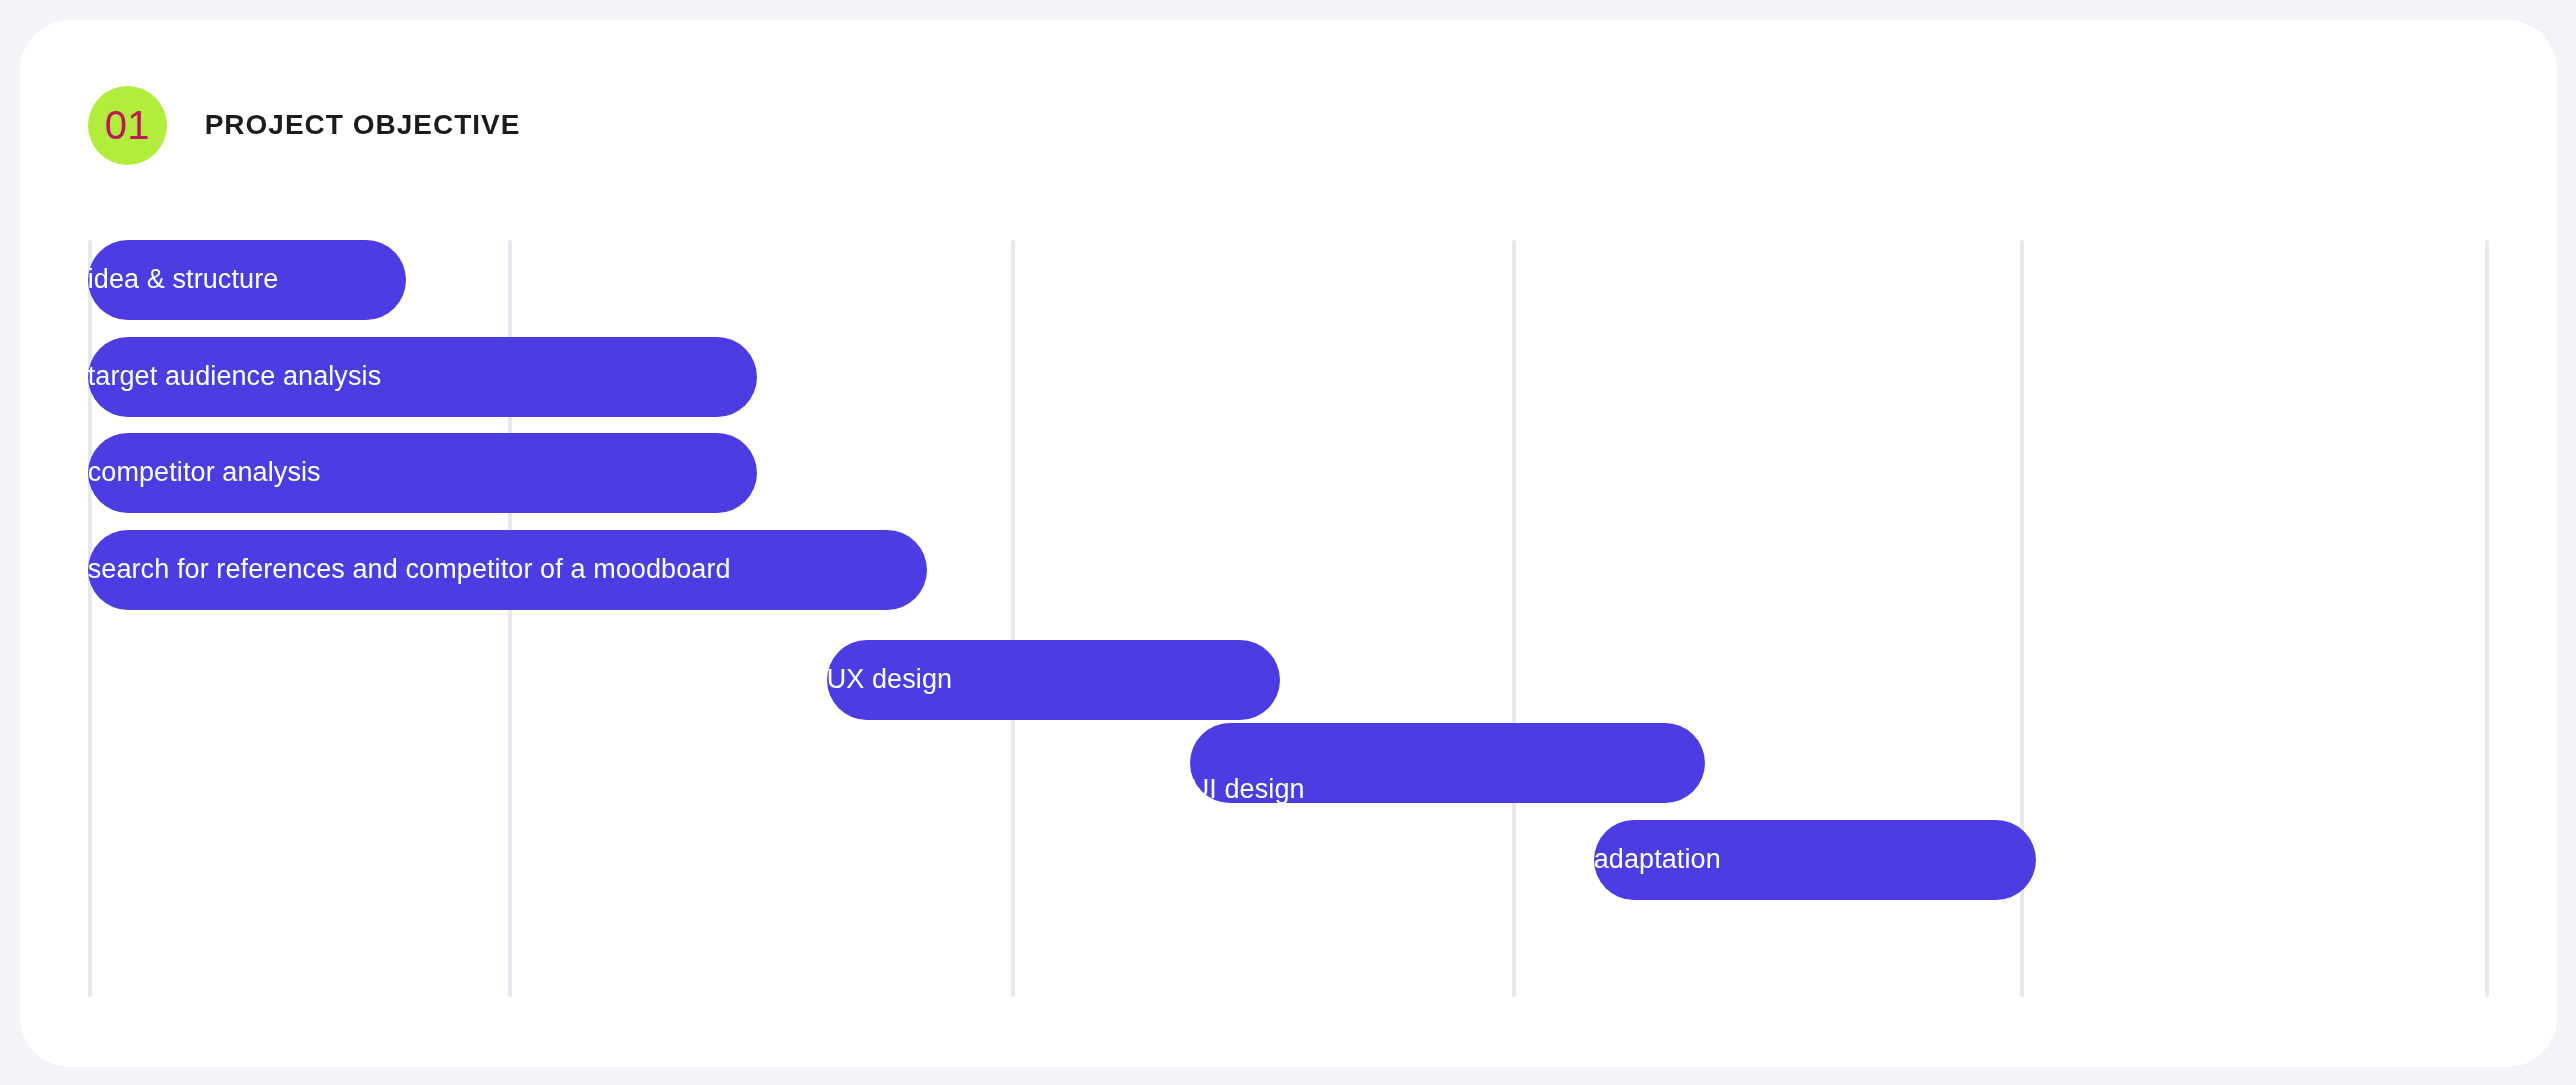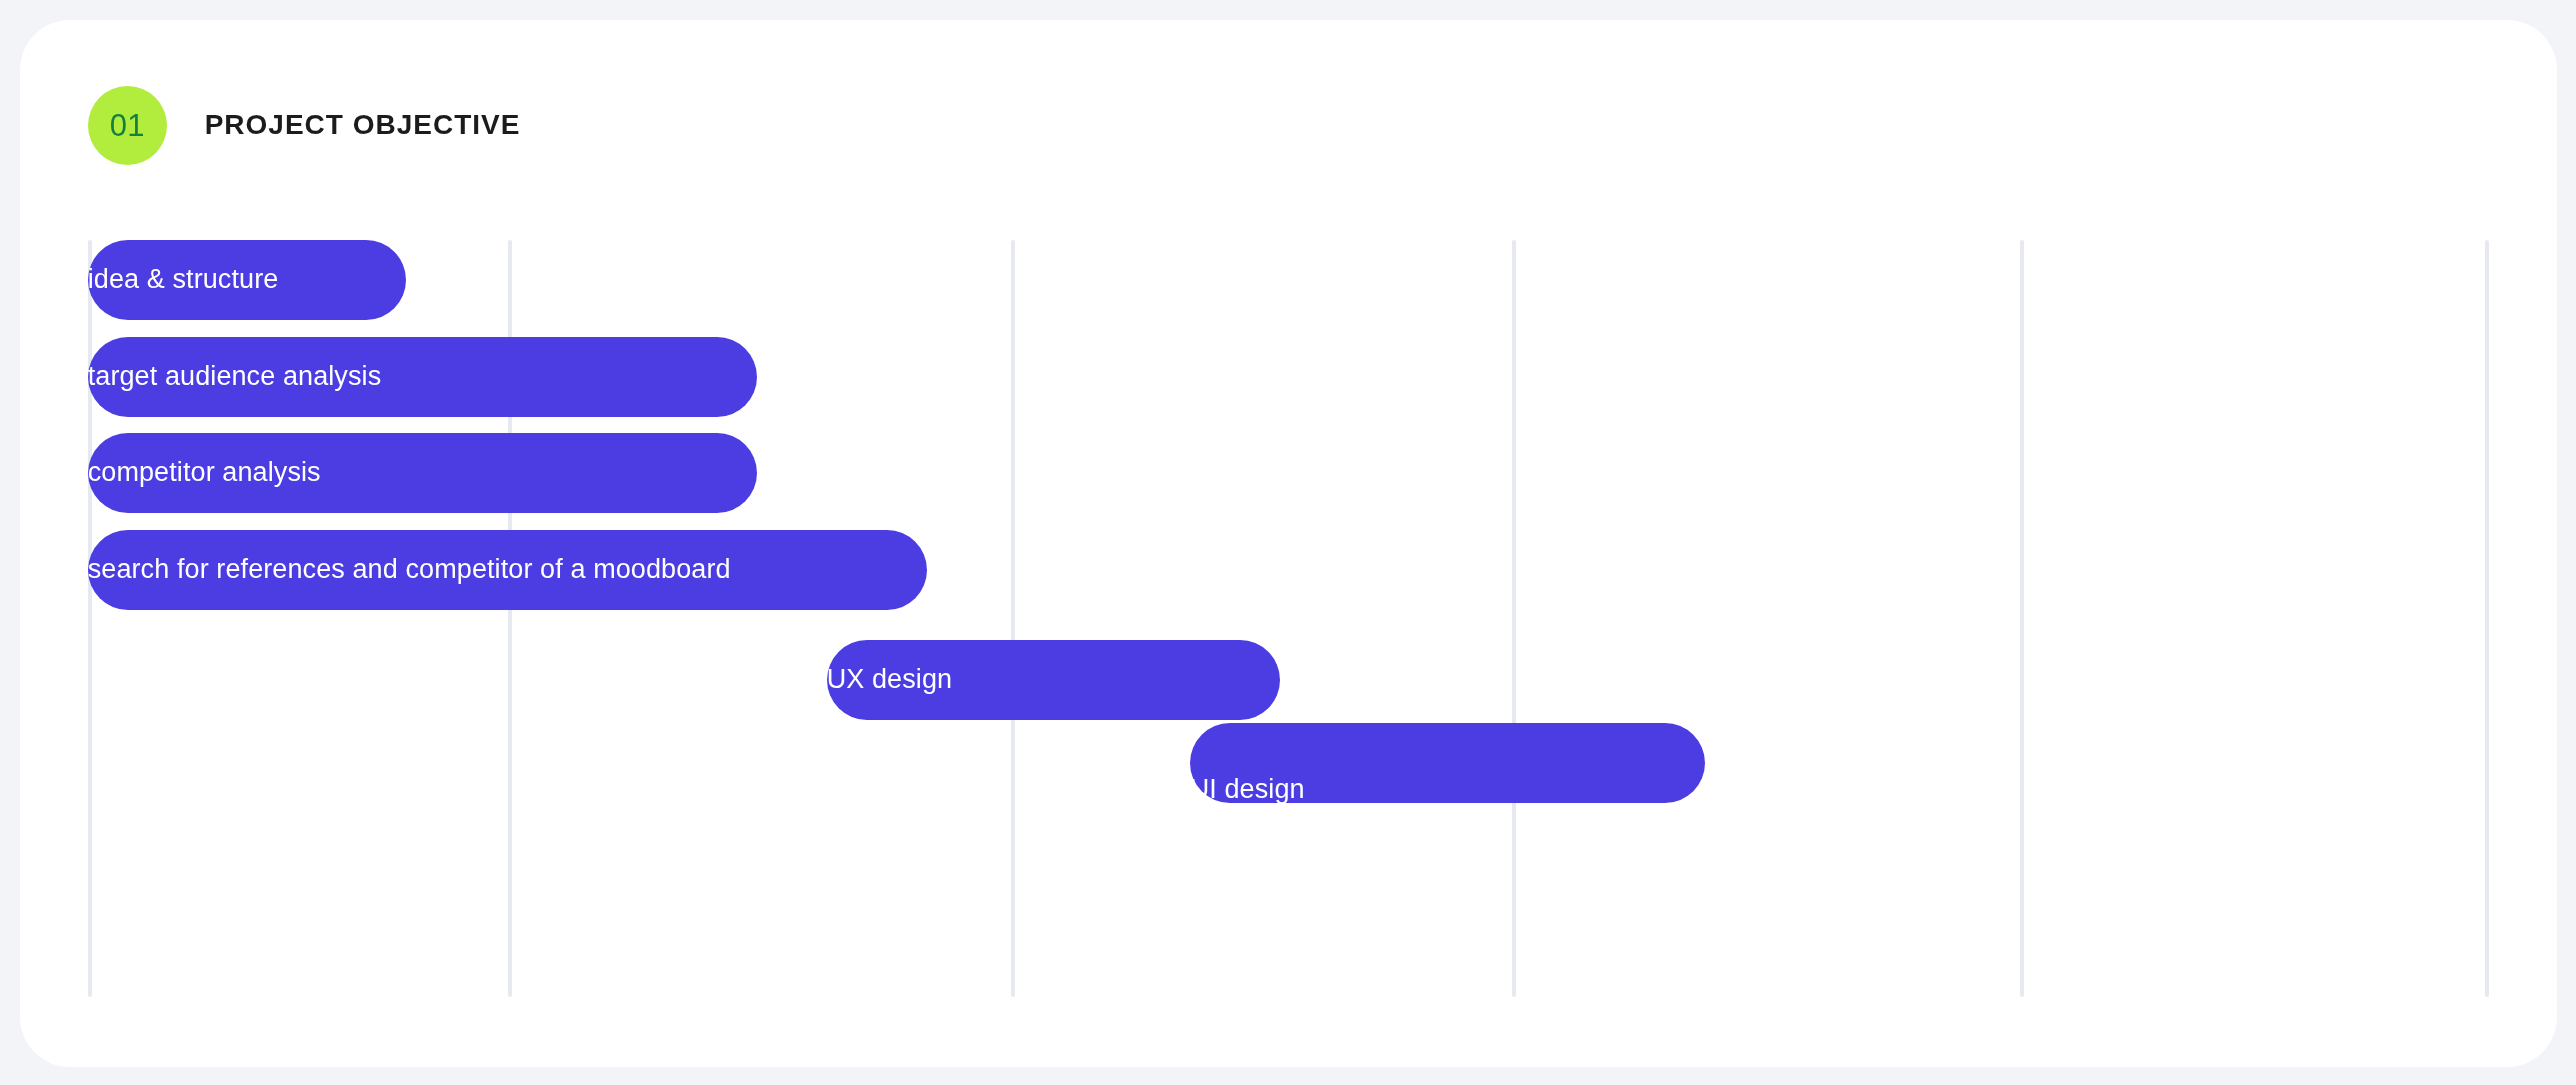--- a/index.html
+++ b/index.html
@@ -47,23 +47,23 @@
     width: 79px;
     height: 79px;
     border-radius: 50%;
     background: #b2ed3d;
     display: flex;
     align-items: center;
     justify-content: center;
     flex: none;
   }
   .badge-num {
-    font-size: 31px;
+    font-size: 40px;
     font-weight: 400;
-    color: #15803d;
+    color: #be185d;
     letter-spacing: 0.2px;
     line-height: 1;
   }
   .header-title {
     margin-left: 38px;
     font-size: 28px;
     font-weight: 700;
     letter-spacing: 1px;
     color: #1c1c1c;
     white-space: nowrap;
@@ -144,18 +144,21 @@
       </div>
 
       <div class="bar" style="left:807px; top:620px; width:453px;text-align:right;">
         <span class="bar-label">UX design</span>
       </div>
 
       <div class="bar" style="left:1170px; top:703px; width:515px;align-items:flex-end;">
         <span class="bar-label">UI design</span>
       </div>
 
+      <div class="bar" style="left:1574px; top:800px; width:442px;">
+        <span class="bar-label">adaptation</span>
+      </div>
 
     </div>
 
   </div>
 </div>
 
 
 </body></html>

